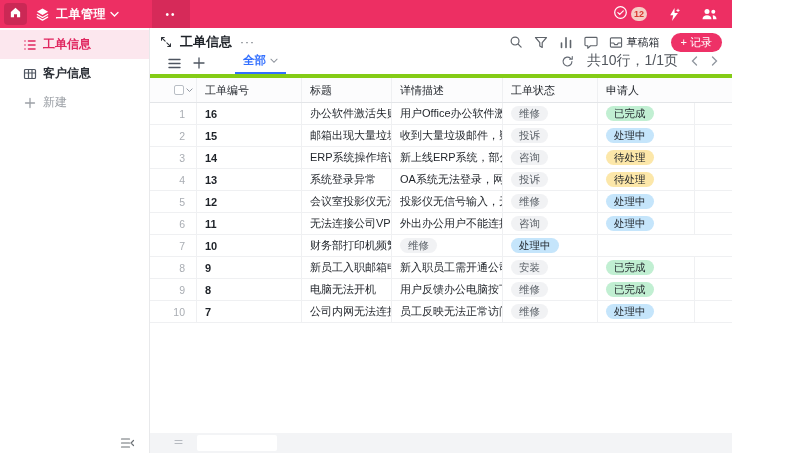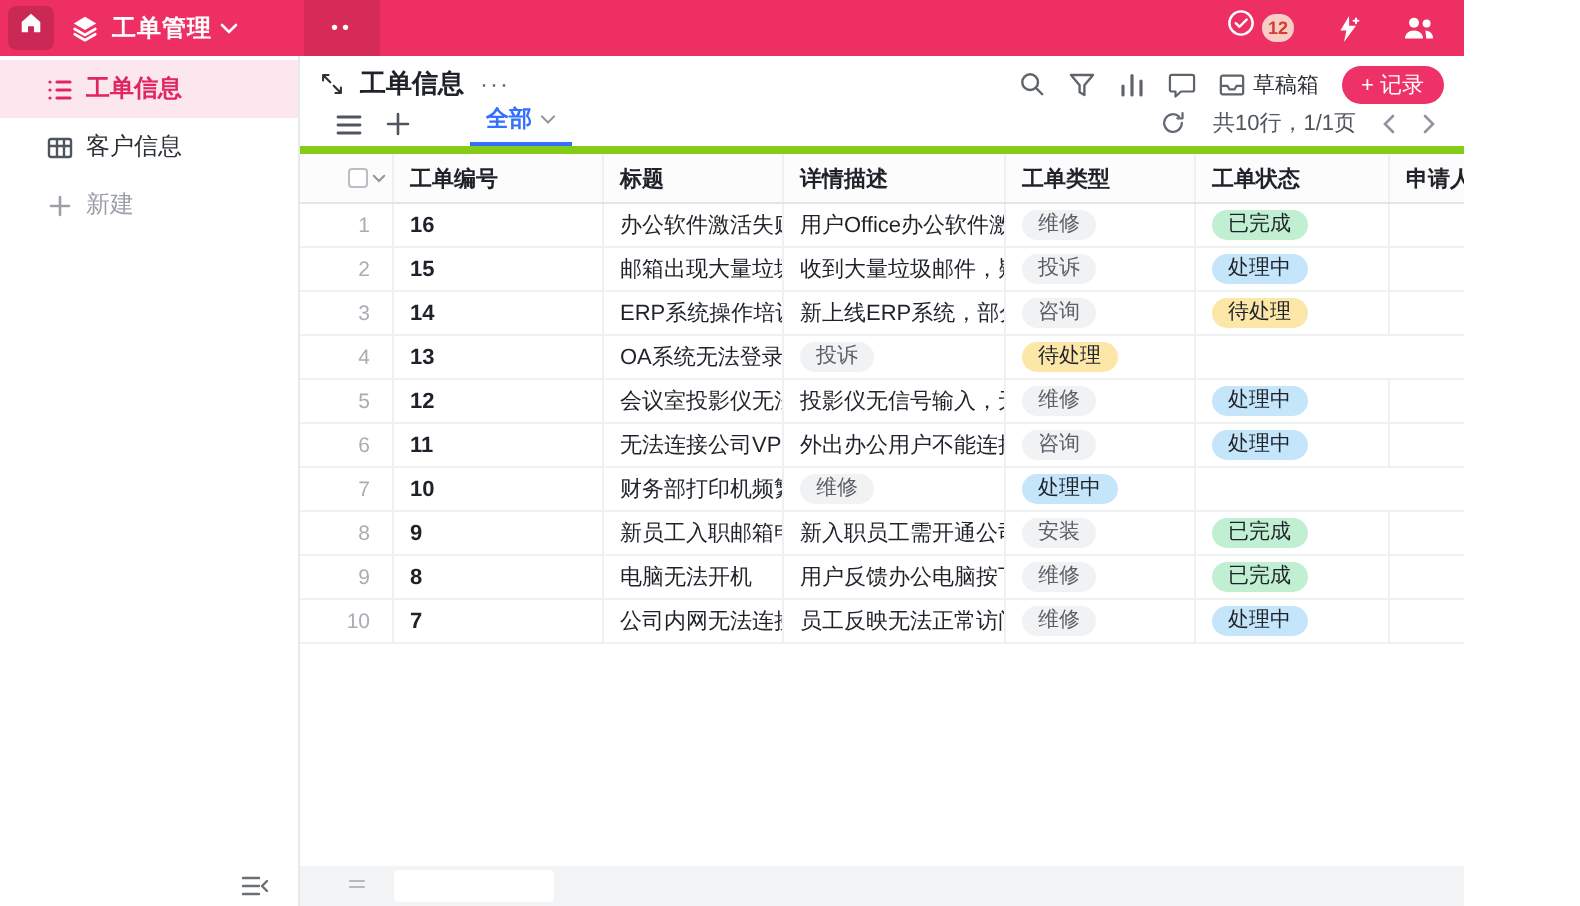--- a/index.html
+++ b/index.html
@@ -17,50 +17,50 @@
   .topbar-right { margin-left:auto; display:flex; align-items:center; gap:20px; }
   .approve-group { display:flex; align-items:center; gap:3px; cursor:pointer; }
   .notif-badge { min-width:14px; height:14px; border-radius:7px; background:#F6CEC6; color:#D83931; font-size:9px; font-weight:700; display:flex; align-items:center; justify-content:center; padding:0 3px; }
   .tb-icon { display:flex; cursor:pointer; }
 
   
   .body { flex:1; display:flex; min-height:0; }
 
   
   .sidebar { flex:0 0 150px; border-right:1px solid #E8E9EB; padding-top:2px; position:relative; background:#fff; }
-  .side-item { height:29px; display:flex; align-items:center; padding-left:23px; gap:6px; font-size:12px; color:#2B2F36; cursor:pointer; }
+  .side-item { height:29px; display:flex; align-items:center; padding-left:23px; gap:6px; font-size:12px; color:#2B2F36; cursor:pointer;font-weight:bold; }
   .side-item.active { background:var(--sidebar-active-bg,#FCE7EE); color:var(--sidebar-active-text,#E0265F); font-weight:700; }
   .side-item .s-icon { display:flex; width:14px; justify-content:center; }
   .side-new { color:#9CA0A6; font-weight:400; }
   .collapse-btn { position:absolute; left:120px; bottom:4px; display:flex; cursor:pointer; }
 
   
   .main { flex:1; display:flex; flex-direction:column; min-width:0; }
   .main-header { flex:0 0 24px; display:flex; align-items:center; padding:4px 10px 0 10px; gap:8px; }
   .mh-title { font-size:13px; font-weight:700; color:#1F2329; }
   .more-dots { color:#646A73; font-size:12px; letter-spacing:1px; cursor:pointer; line-height:8px; }
   .mh-right { margin-left:auto; display:flex; align-items:center; gap:11px;justify-content:flex-end; }
   .mh-right .mi { display:flex; cursor:pointer; color:#5F646B; }
   .draftbox { display:flex; align-items:center; gap:4px; font-size:11px; color:#2B2F36; cursor:pointer; }
   .add-record-btn { background:var(--accent-pink,#EE3167); color:#fff; border:none; height:19px; border-radius:10px; padding:0 10px; font-size:11px; font-family:inherit; cursor:pointer; display:flex; align-items:center; }
 
   .toolbar { flex:0 0 23px; display:flex; align-items:flex-end; padding:0 14px 0 18px; border-bottom:4px solid #84cc16; position:relative; }
   .tool-icon { display:flex; color:#4E5560; cursor:pointer; margin-right:12px; padding-bottom:5px; }
   .view-tab { margin-left:18px; display:flex; align-items:center; gap:4px; color:var(--active-blue,#3370FF); font-size:11.5px; font-weight:700; border-bottom:2px solid var(--active-blue,#3370FF); padding:0 8px 4px 8px; cursor:pointer; }
   .toolbar-right { margin-left:auto; display:flex; align-items:center; gap:13px; padding-bottom:4px; }
-  .row-count { font-size:11px; color:#51565D; }
+  .row-count { font-size:14px; color:#51565D; }
   .pg { display:flex; color:#8F959E; cursor:pointer; }
 
   
   .grid { flex:0 0 auto; }
   .grid-row { display:grid; grid-template-columns:47px 105px 90px 111px 95px 97px minmax(0,1fr); height:22px; border-bottom:1px solid #EFF0F2; background:#fff; }
   .grid-row.head { height:25px; border-bottom:1px solid #E3E5E8; background:#FCFCFD; }
   .c { display:flex; align-items:center; padding-left:8px; border-right:1px solid #EFF0F2; overflow:hidden; white-space:nowrap; font-size:11px; }
   .c:last-child { border-right:none; }
-  .c.h { font-weight:700; color:#1F2329; }
+  .c.h { font-weight:400; color:#1F2329; }
   .c-check { justify-content:flex-end; padding:0 3px 0 0; gap:2px; }
   .checkbox { width:10px; height:10px; border:1px solid #B9BEC5; border-radius:2px; background:#fff; cursor:pointer; }
   .c-num { justify-content:flex-end; padding-right:11px; color:#A9ADB3; font-size:10.5px; }
   .c-id { font-weight:700; }
   .c-desc { padding-right:0; }
   .pill { display:inline-flex; align-items:center; height:15px; padding:0 8px; border-radius:8px; font-size:10.5px; line-height:15px; }
   .type-pill { background:var(--type-badge-bg,#F1F2F4); color:#5A6067; }
   .status-pill { color:#1F2329;text-align:center; }
 
   .grid-spacer { flex:1; background:#fff; }
@@ -261,21 +261,20 @@
             <span class="checkbox"></span>
             <span style="display:flex;">
               <svg width="7" height="6" viewBox="0 0 9 8">
                   <path d="M1 2.5 4.5 6 8 2.5" stroke="#8F959E" stroke-width="1.3" fill="none" stroke-linecap="round"></path>
                 </svg>
             </span>
           </div>
           <div class="c h">工单编号</div>
           <div class="c h">标题</div>
           <div class="c h">详情描述</div>
-          <div class="c h">工单类型</div>
           <div class="c h">工单状态</div>
           <div class="c h">申请人</div>
         </div>
         <div id="table-body">
             <div class="grid-row">
               <div class="c c-num">1</div>
               <div class="c c-id">16</div>
               <div class="c c-title">办公软件激活失败</div>
               <div class="c c-desc">用户Office办公软件激活失</div>
               <div class="c c-type">
@@ -308,20 +307,21 @@
                 <span class="pill type-pill">咨询</span>
               </div>
               <div class="c c-status">
                 <span class="pill status-pill" style="background: rgb(252, 231, 169);">待处理</span>
               </div>
               <div class="c c-applicant"></div>
             </div>
             <div class="grid-row">
               <div class="c c-num">4</div>
               <div class="c c-id">13</div>
+              <div class="c c-title">系统登录异常</div>
               <div class="c c-desc">OA系统无法登录，网页报</div>
               <div class="c c-type">
                 <span class="pill type-pill">投诉</span>
               </div>
               <div class="c c-status">
                 <span class="pill status-pill" style="background: rgb(252, 231, 169);">待处理</span>
               </div>
               <div class="c c-applicant"></div>
             </div>
             <div class="grid-row">

